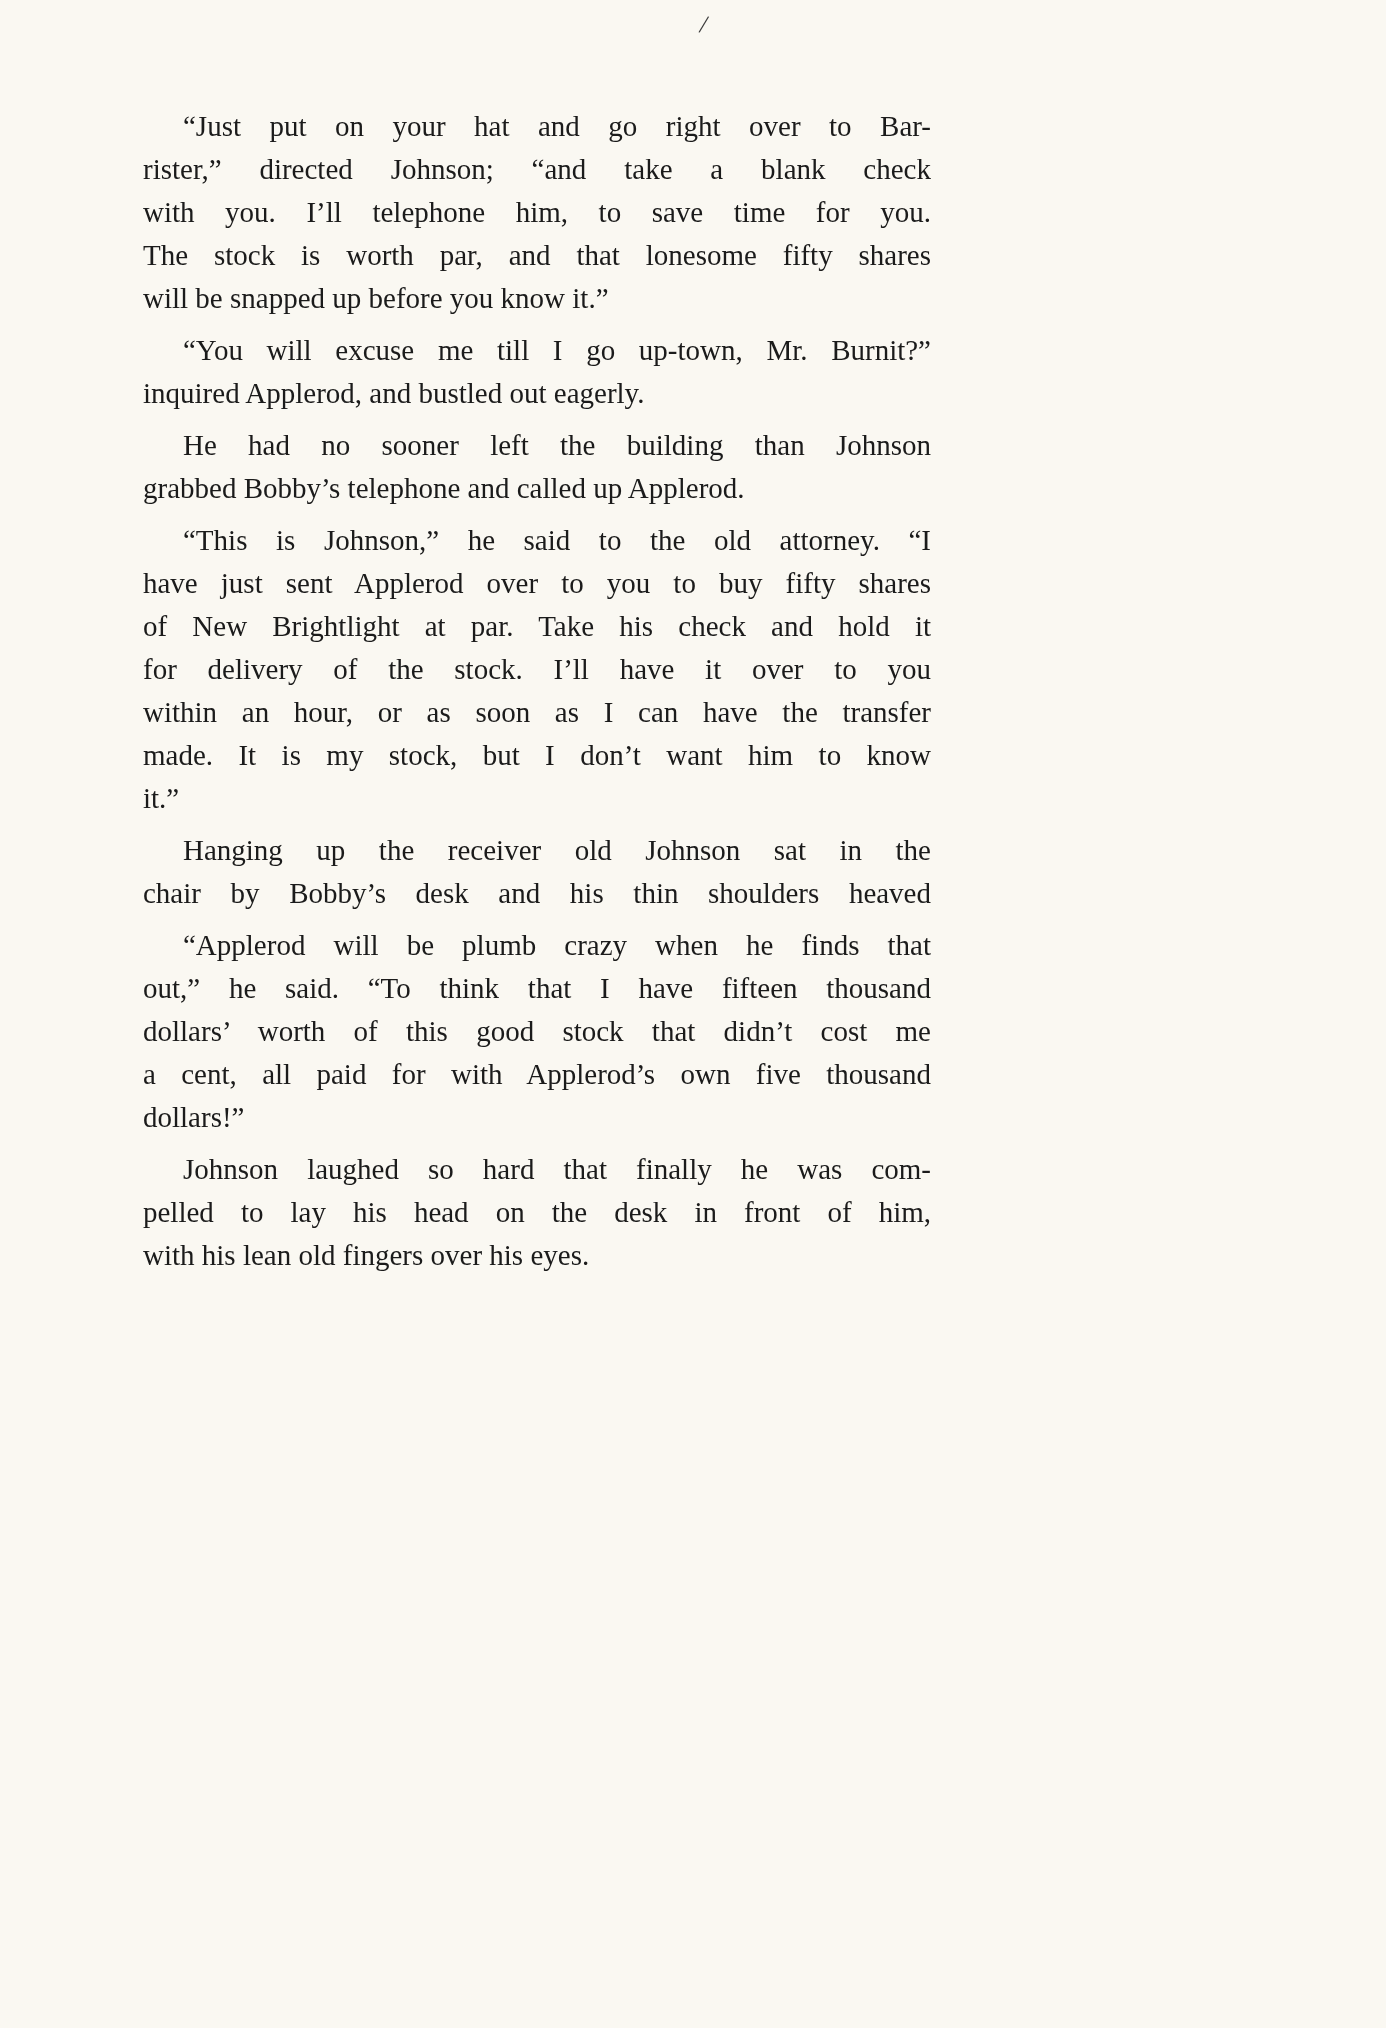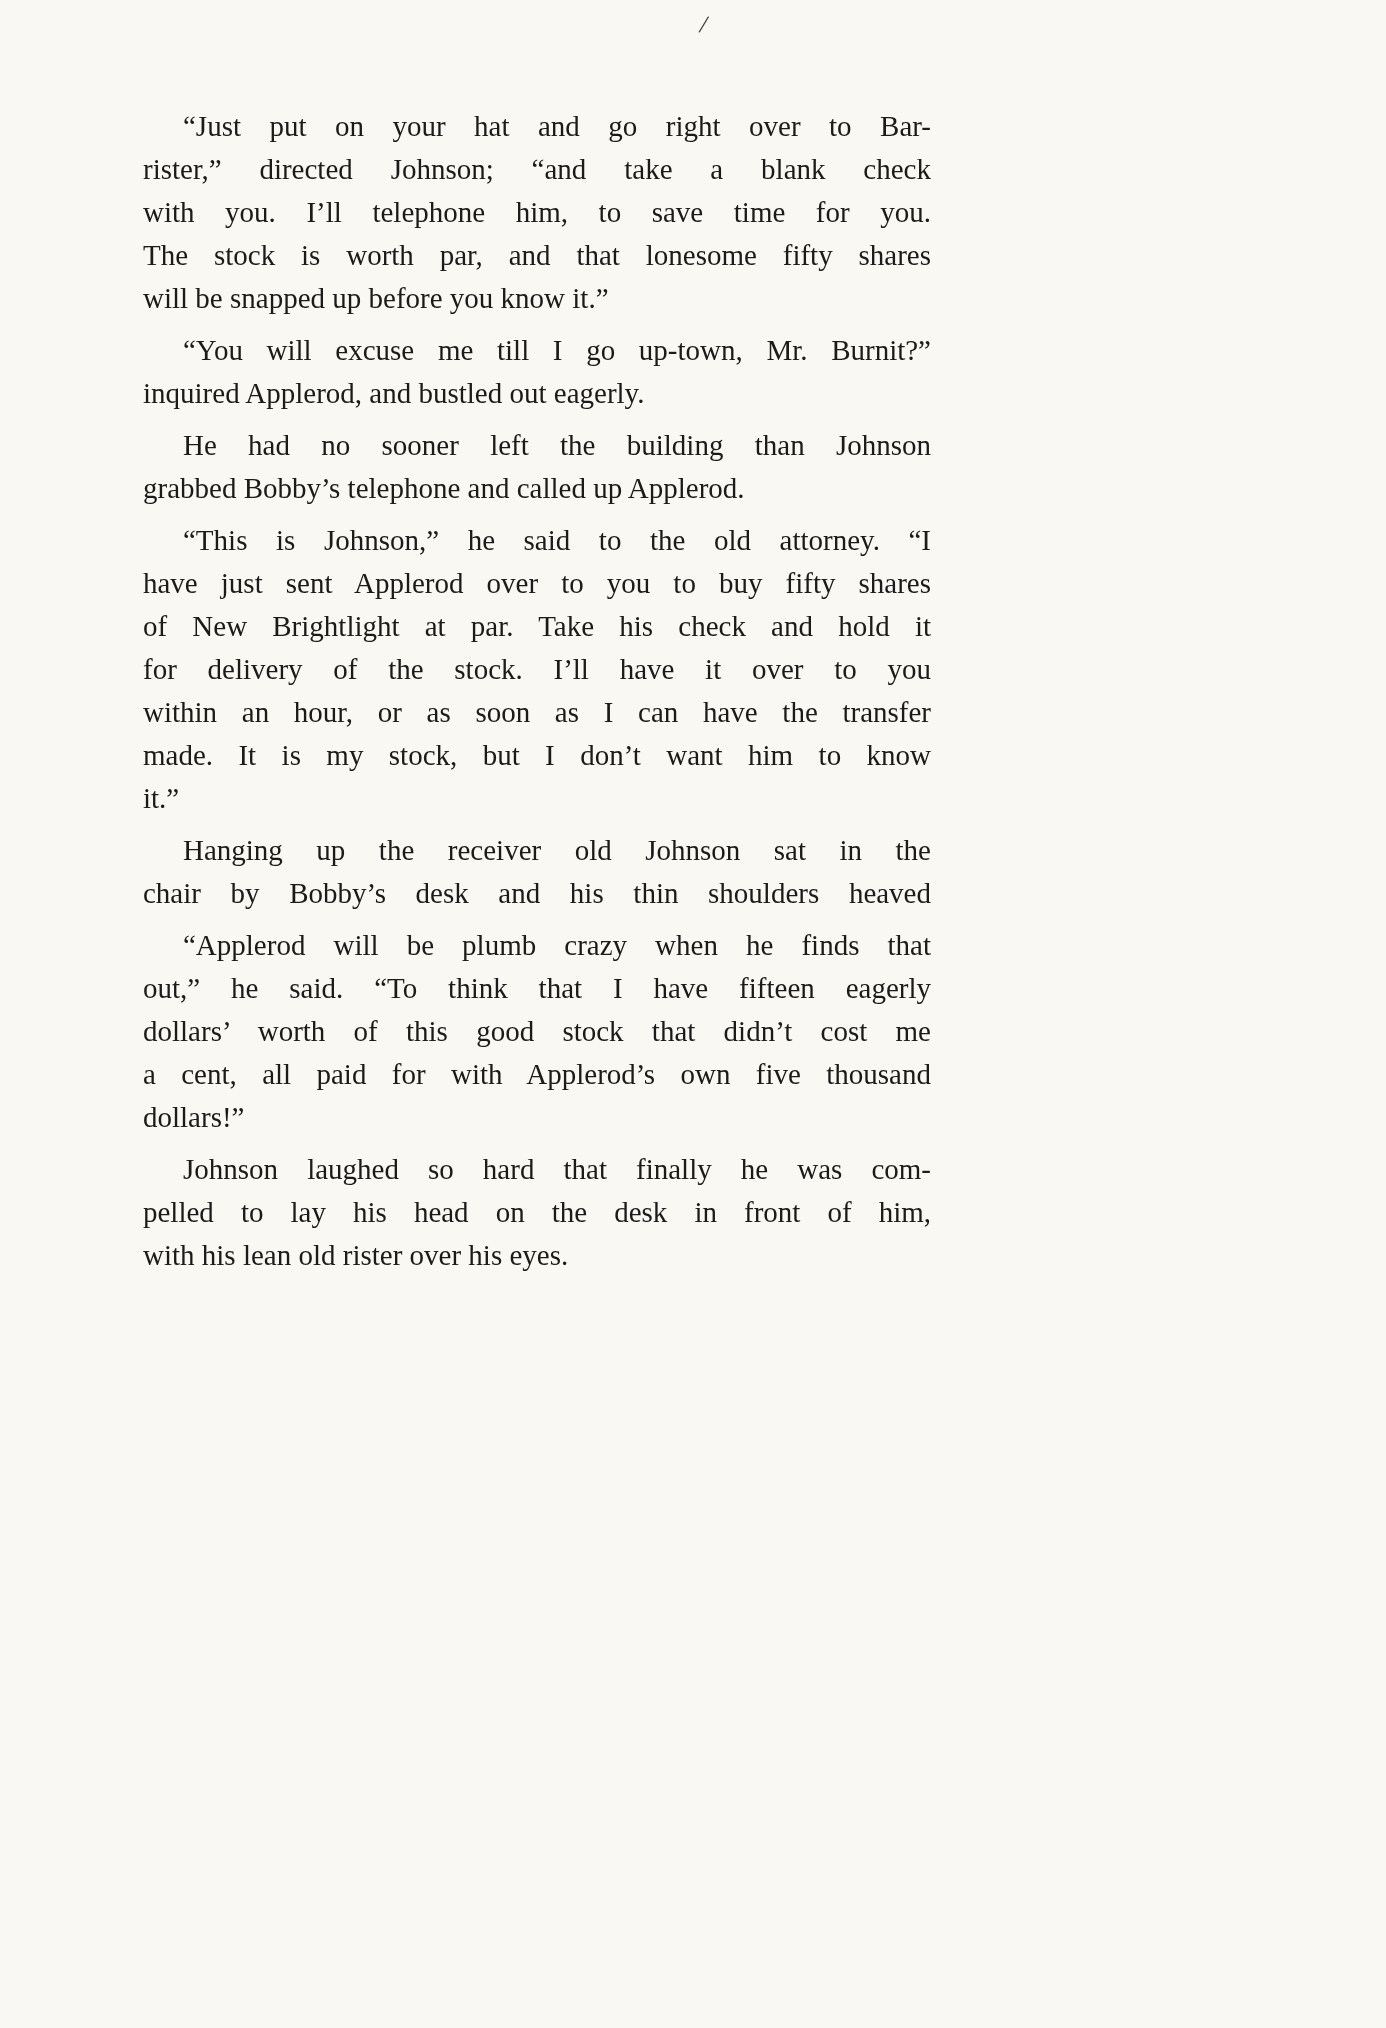--- a/index.html
+++ b/index.html
@@ -108,26 +108,26 @@
           <div class="line">within an hour, or as soon as I can have the transfer</div>
           <div class="line">made.  It is my stock, but I don’t want him to know</div>
           <div class="line last">it.”</div>
         </div>
         <div class="paragraph">
           <div class="line first">Hanging up the receiver old Johnson sat in the</div>
           <div class="line">chair by Bobby’s desk and his thin shoulders heaved</div>
         </div>
         <div class="paragraph">
           <div class="line first">“Applerod will be plumb crazy when he finds that</div>
-          <div class="line">out,” he said.  “To think that I have fifteen eagerly</div>
+          <div class="line">out,” he said.  “To think that I have fifteen thousand</div>
           <div class="line">dollars’ worth of this good stock that didn’t cost me</div>
           <div class="line">a cent, all paid for with Applerod’s own five thousand</div>
           <div class="line last">dollars!”</div>
         </div>
         <div class="paragraph">
           <div class="line first">Johnson laughed so hard that finally he was com-</div>
           <div class="line">pelled to lay his head on the desk in front of him,</div>
-          <div class="line last">with his lean old rister over his eyes.</div>
+          <div class="line last">with his lean old fingers over his eyes.</div>
         </div>
       </div>
 
   </div>
 </div>
 
 </body></html>

